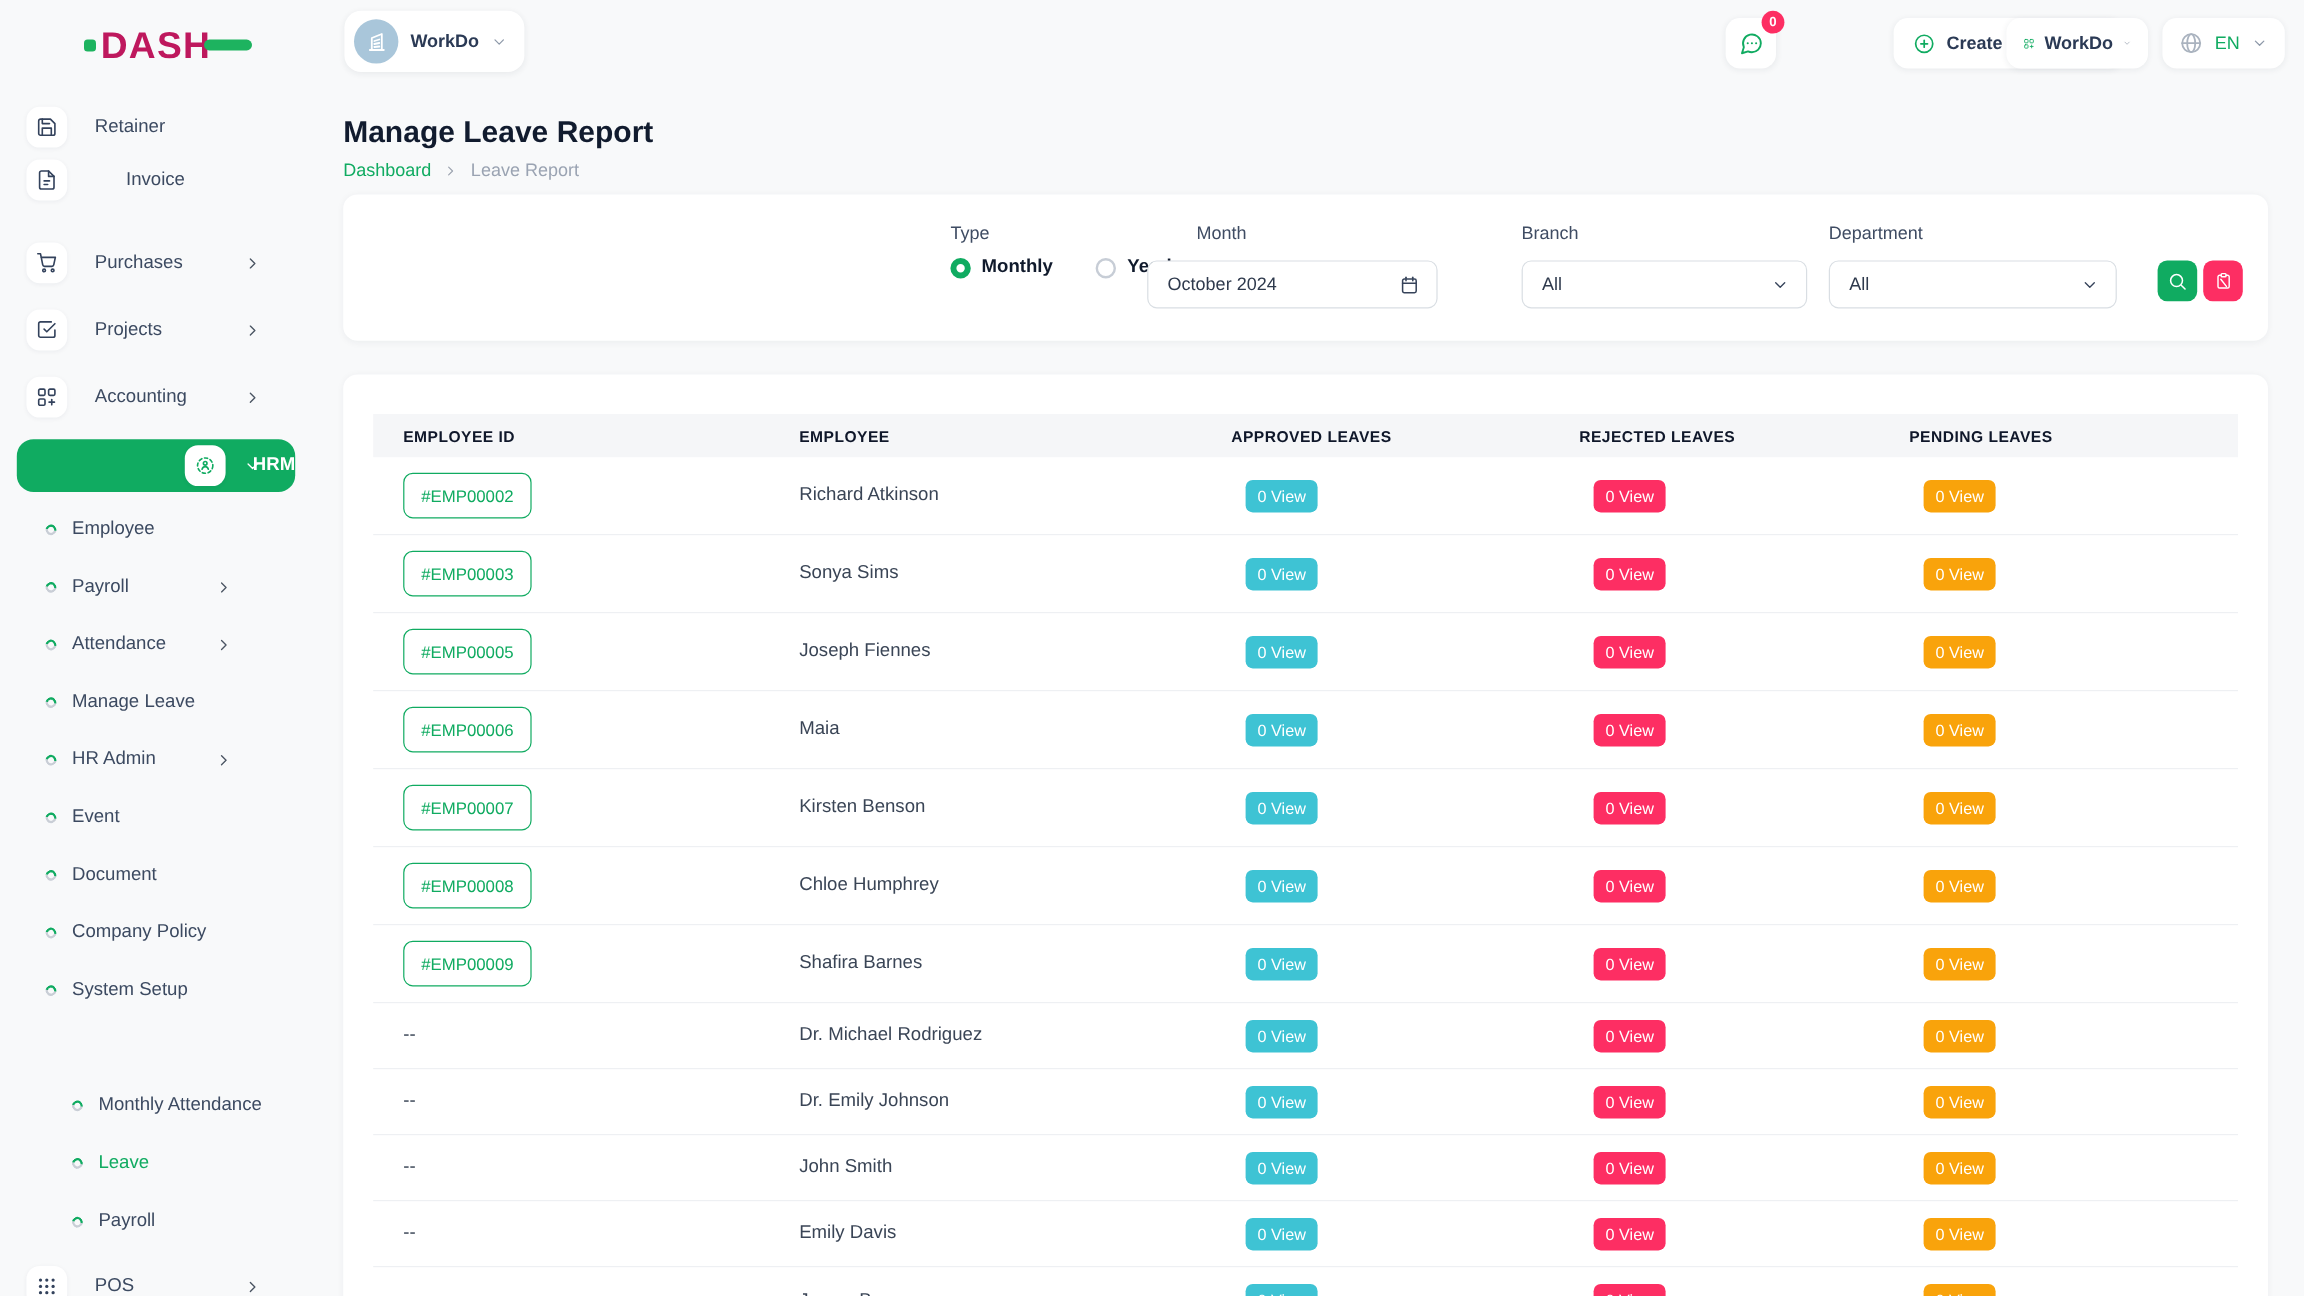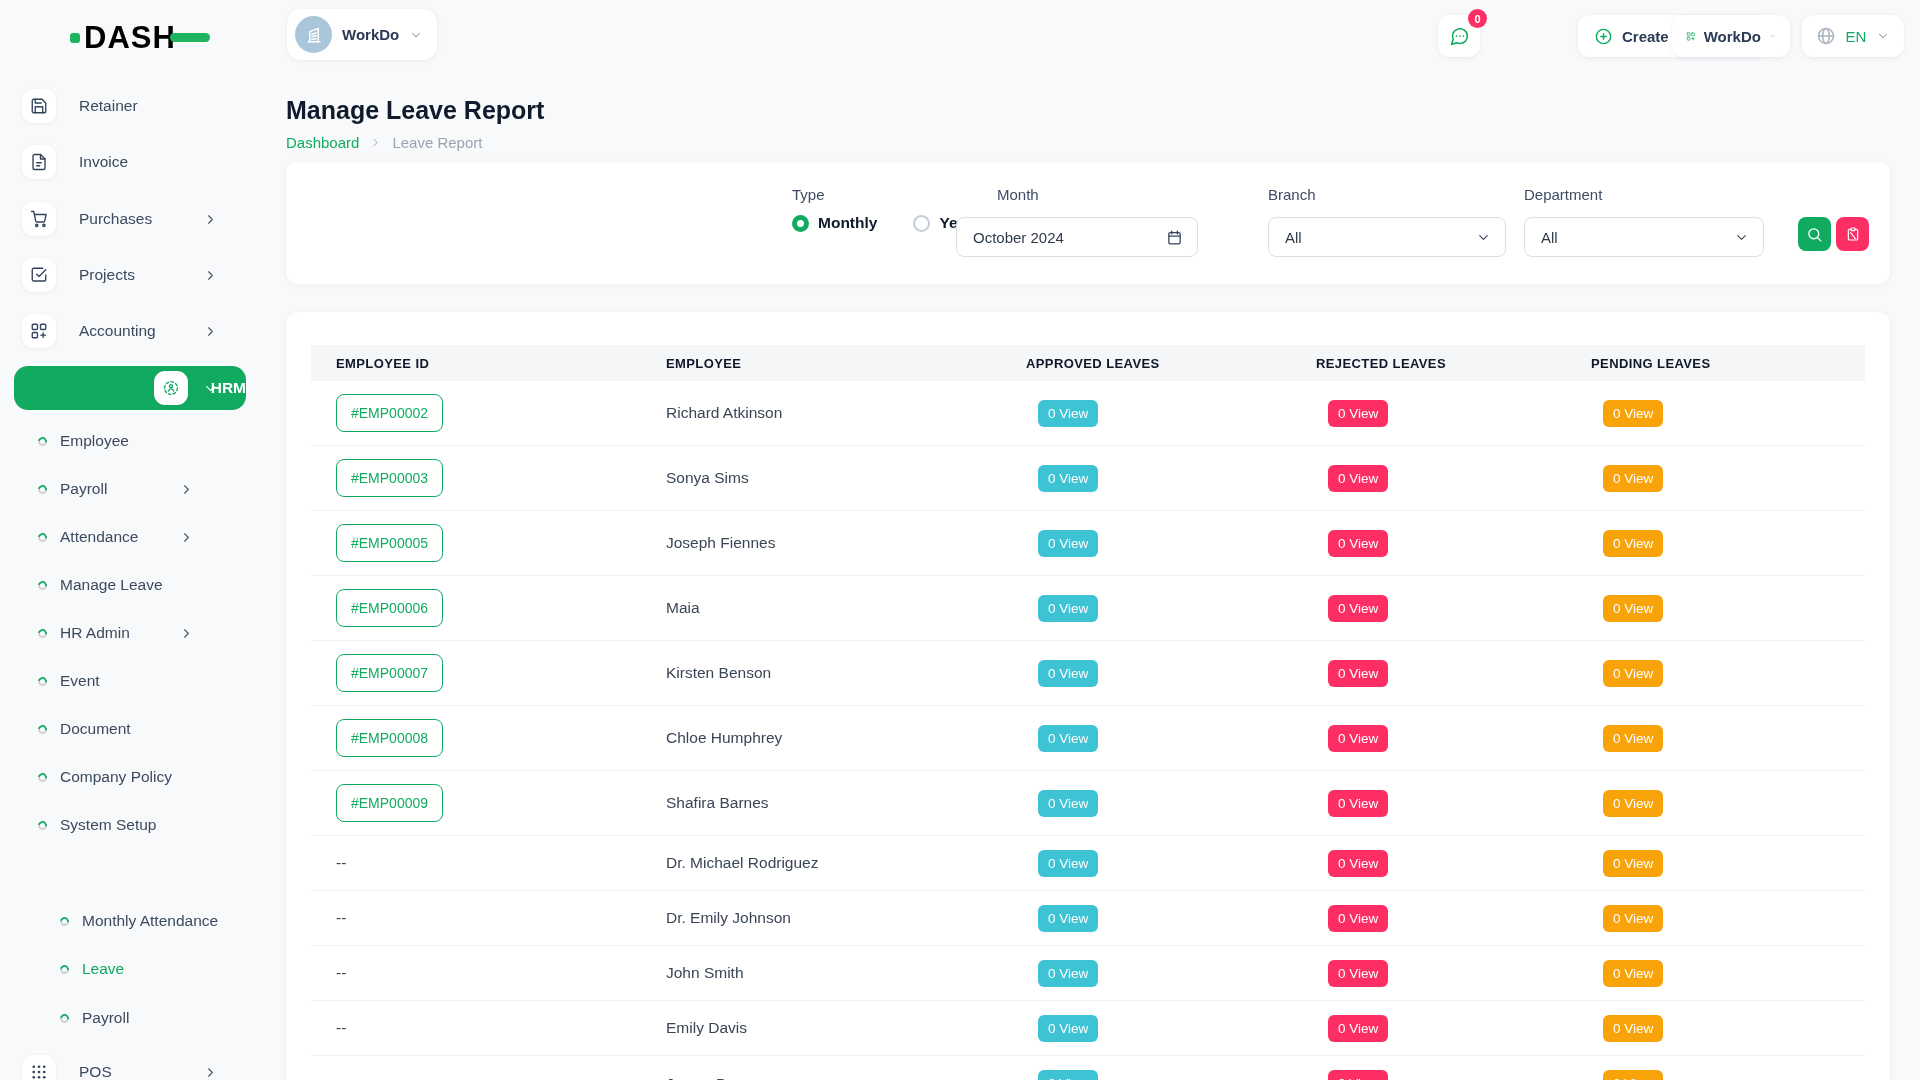--- a/index.html
+++ b/index.html
@@ -6,21 +6,21 @@
   html,body { width:1920px; height:1080px; overflow:hidden; background:#f8f9fa;
               font-family:"Liberation Sans", sans-serif; color:#3a4556; }
   .app { position:relative; width:1920px; height:1080px; overflow:hidden; }
   svg { display:block; }
   .ic { stroke:currentColor; fill:none; stroke-width:1.8; stroke-linecap:round; stroke-linejoin:round; }
 
   
   .topbar { position:absolute; left:0; top:0; width:1920px; height:72px; }
   .logo { position:absolute; left:70px; top:22px; display:flex; align-items:center; }
   .logo-dot { width:10px; height:10px; border-radius:3px; background:#1db35f; margin-right:4px; }
-  .logo-text { font-size:31px; font-weight:800; letter-spacing:1px; color:#000000; line-height:1; }
+  .logo-text { font-size:31px; font-weight:800; letter-spacing:1px; color:#be185d; line-height:1; }
   .logo-bar { width:40px; height:9px; border-radius:5px; background:#1db35f; margin-left:-6px; }
   .pill { position:absolute; top:15px; height:42px; background:#fff; border-radius:12px;
           box-shadow:0 1px 5px rgba(25,39,62,.07); display:flex; align-items:center; cursor:pointer; }
   .workspace-pill { left:287px; top:9px; height:51px; padding:0 14px 0 8px; gap:10px; border-radius:14px; }
   .ws-avatar { width:37px; height:37px; border-radius:50%; background:#a9c6da; display:flex; align-items:center; justify-content:center; color:#fff; }
   .pill-label { font-size:15px; font-weight:600; color:#2b3a55; }
   .chev { color:#8e99a9; }
   .chat-btn { left:1438px; width:42px; justify-content:center; color:#10ab61; }
   .chat-badge { position:absolute; top:-6px; right:-7px; min-width:19px; height:19px; border-radius:10px;
                 background:#fd2e63; color:#fff; font-size:11px; font-weight:700; display:flex;
@@ -172,21 +172,21 @@
       <div class="nav-item" style="top:12px;">
         <span class="nav-tile">
           <svg class="ic " width="18" height="18" viewBox="0 0 24 24">
             <path d="M19 21H5a2 2 0 0 1-2-2V5a2 2 0 0 1 2-2h11l5 5v11a2 2 0 0 1-2 2z"></path>
             <polyline points="17 21 17 13 7 13 7 21"></polyline>
             <polyline points="7 3 7 8 15 8"></polyline>
           </svg>
         </span>
         <span class="nav-label">Retainer</span>
       </div>
-      <div class="nav-item" style="top:68px;">
+      <div class="nav-item" style="top:56px;gap:26px;">
         <span class="nav-tile">
           <svg class="ic " width="18" height="18" viewBox="0 0 24 24">
             <path d="M14 2H6a2 2 0 0 0-2 2v16a2 2 0 0 0 2 2h12a2 2 0 0 0 2-2V8z"></path>
             <polyline points="14 2 14 8 20 8"></polyline>
             <line x1="9" y1="13" x2="15" y2="13"></line>
             <line x1="9" y1="17" x2="13" y2="17"></line>
           </svg>
         </span>
         <span class="nav-label">Invoice</span>
       </div>

